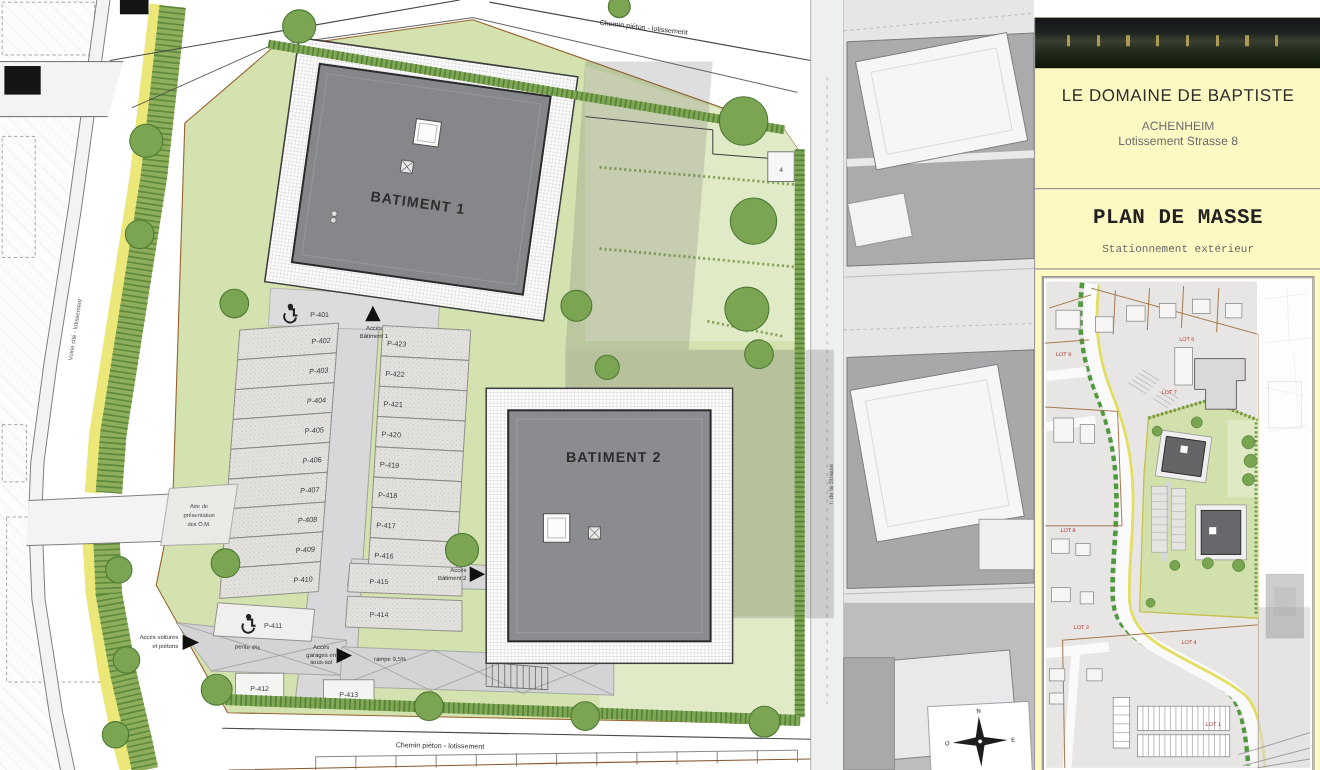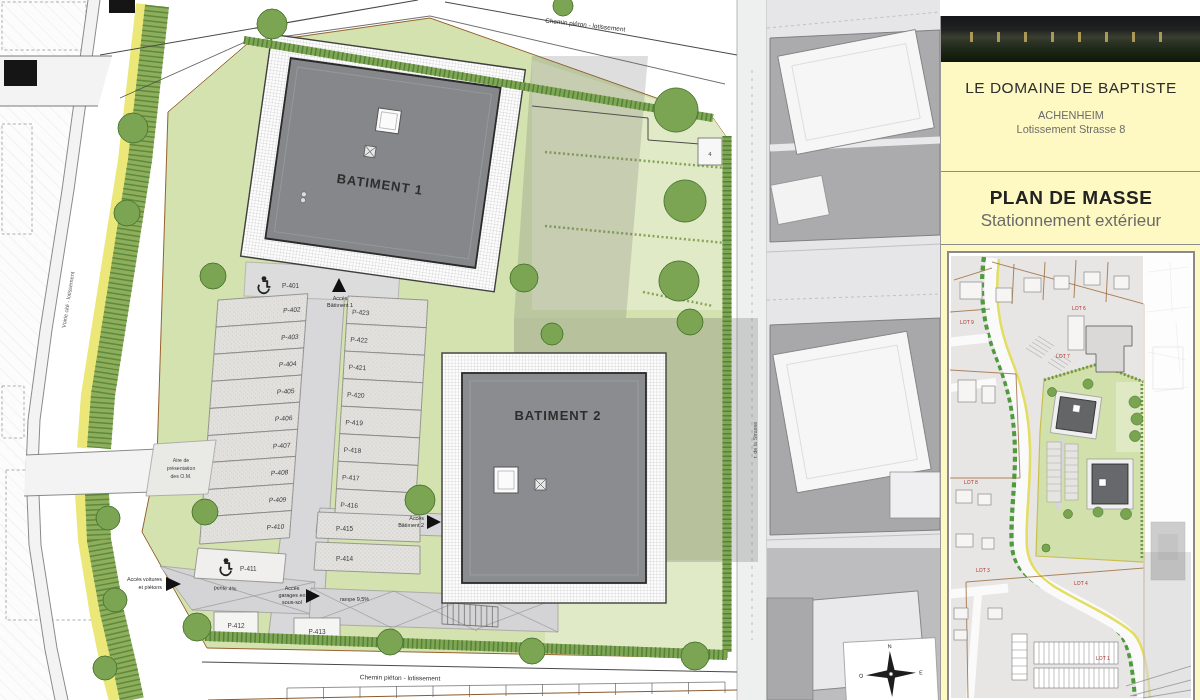--- a/index.html
+++ b/index.html
@@ -9,23 +9,23 @@
   .stall{fill:url(#grav);stroke:#7a7a7a;stroke-width:.7;}
   .sidebar{position:absolute;left:940px;top:16px;width:260px;height:700px;background:#fef9c3;
            border-left:1px solid #9a9a9a;}
   .photo{position:relative;width:100%;height:46px;overflow:hidden;
      background:linear-gradient(180deg,#14161a 0%,#1f2320 30%,#3a3f30 46%,#2a3122 60%,#1a2414 78%,#0f1708 100%);}
   .photo .win{position:absolute;left:6%;right:6%;top:34%;height:22%;
      background:repeating-linear-gradient(90deg,transparent 0 13px,rgba(235,205,110,.65) 13px 16px,transparent 16px 27px);}
   .tb{height:110px;box-sizing:border-box;padding-top:17px;text-align:center;border-bottom:1px solid #8c8c8c;}
   .t1{font-size:15.5px;letter-spacing:.5px;color:#2e2e2e;margin-bottom:11px;}
   .t2{font-size:11px;color:#6e6e6e;line-height:14px;}
-  .pb{height:73px;box-sizing:border-box;padding-top:15px;text-align:center;border-bottom:1px solid #8c8c8c;}
+  .pb{height:73px;box-sizing:border-box;padding-top:15px;text-align:center;border-bottom:1px solid #8c8c8c;font-family:Liberation Mono, monospace;}
   .t3{font-size:19px;font-weight:bold;color:#222;letter-spacing:.5px;}
-  .t4{font-size:17px;color:#6a6a6a;margin-top:2px;}
+  .t4{font-size:10px;color:#6a6a6a;margin-top:13px;}
   .mapbox{padding:6px;}
   .mapbox svg{display:block;border:1px solid #8a8a8a;}
 </style>
 </head>
 <body>
 
 <div class="stage">
 
 
 <svg width="940" height="700" viewBox="0 0 940 700">

